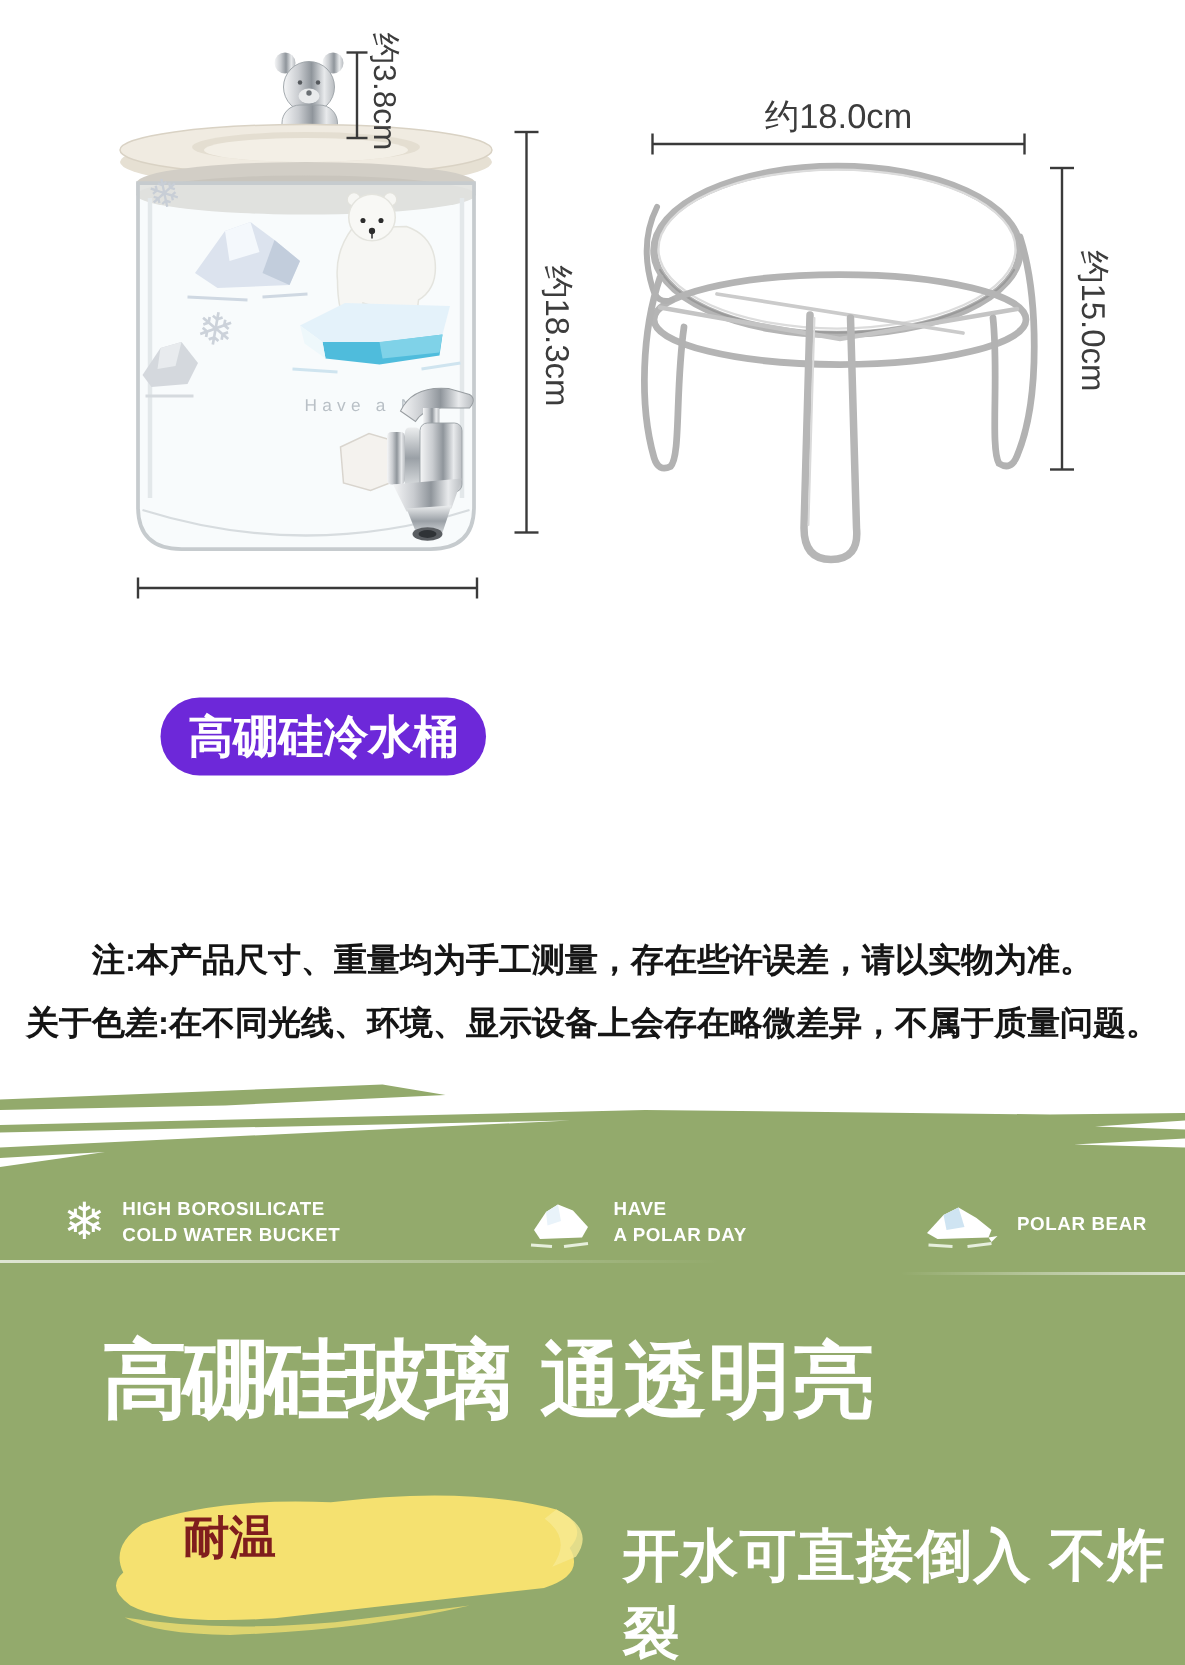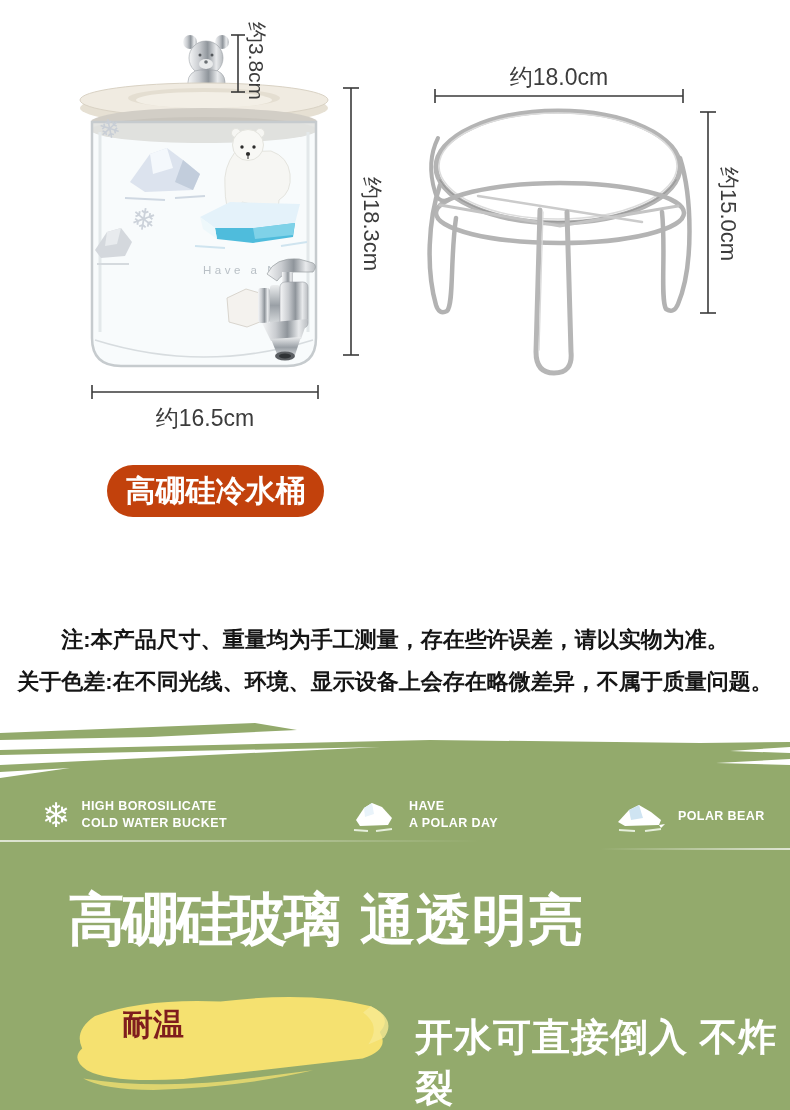--- a/index.html
+++ b/index.html
@@ -4,21 +4,21 @@
 <style>
   html,body{margin:0;padding:0;}
   #page{position:relative;width:790px;height:1110px;background:#ffffff;overflow:hidden;
         font-family:"Liberation Sans","DejaVu Sans",sans-serif;}
 
   
   .dim-label{position:absolute;color:#3c3c3c;font-size:22px;text-align:center;white-space:nowrap;}
   .dim-v{transform:rotate(90deg);}
 
   
-  .pill{position:absolute;background:#c2410c;border-radius:28px;display:flex;
+  .pill{position:absolute;background:#6d28d9;border-radius:28px;display:flex;
         align-items:center;justify-content:center;color:#fff;font-weight:700;}
   .pill-bucket{left:107px;top:465px;width:217px;height:52px;font-size:30px;}
   .pill-stand{left:507px;top:463px;width:110px;height:49px;font-size:29px;}
 
   
   .note{position:absolute;left:0;top:608px;width:790px;text-align:center;color:#151515;
         font-size:22px;font-weight:600;line-height:42px;margin-top:11px;}
 
   
   .banner-solid{position:absolute;left:0;top:783px;width:790px;height:327px;background:#93aa6c;}
@@ -168,21 +168,20 @@
         <line x1="435" y1="89" x2="435" y2="103"></line>
         <line x1="683" y1="89" x2="683" y2="103"></line>
       <line x1="708" y1="112" x2="708" y2="313"></line>
         <line x1="700" y1="112" x2="716" y2="112"></line>
         <line x1="700" y1="313" x2="716" y2="313"></line>
     </g>
   </svg>
 
   <div class="dim-label dim-v" style="left:206px;top:47px;width:100px;font-size:21px;">约3.8cm</div>
   <div class="dim-label dim-v" style="left:311px;top:209px;width:120px;">约18.3cm</div>
-  <div class="dim-label" style="left:125px;top:403px;width:160px;font-size:23px;">约16.5cm</div>
   <div class="dim-label" style="left:479px;top:62px;width:160px;font-size:23px;">约18.0cm</div>
   <div class="dim-label dim-v" style="left:668px;top:199px;width:120px;">约15.0cm</div>
 
   <div class="pill pill-bucket">
     <span>高硼硅冷水桶</span>
   </div>
 
   <div class="note">
     <div>注:本产品尺寸、重量均为手工测量，存在些许误差，请以实物为准。</div>
     <div>关于色差:在不同光线、环境、显示设备上会存在略微差异，不属于质量问题。</div>

